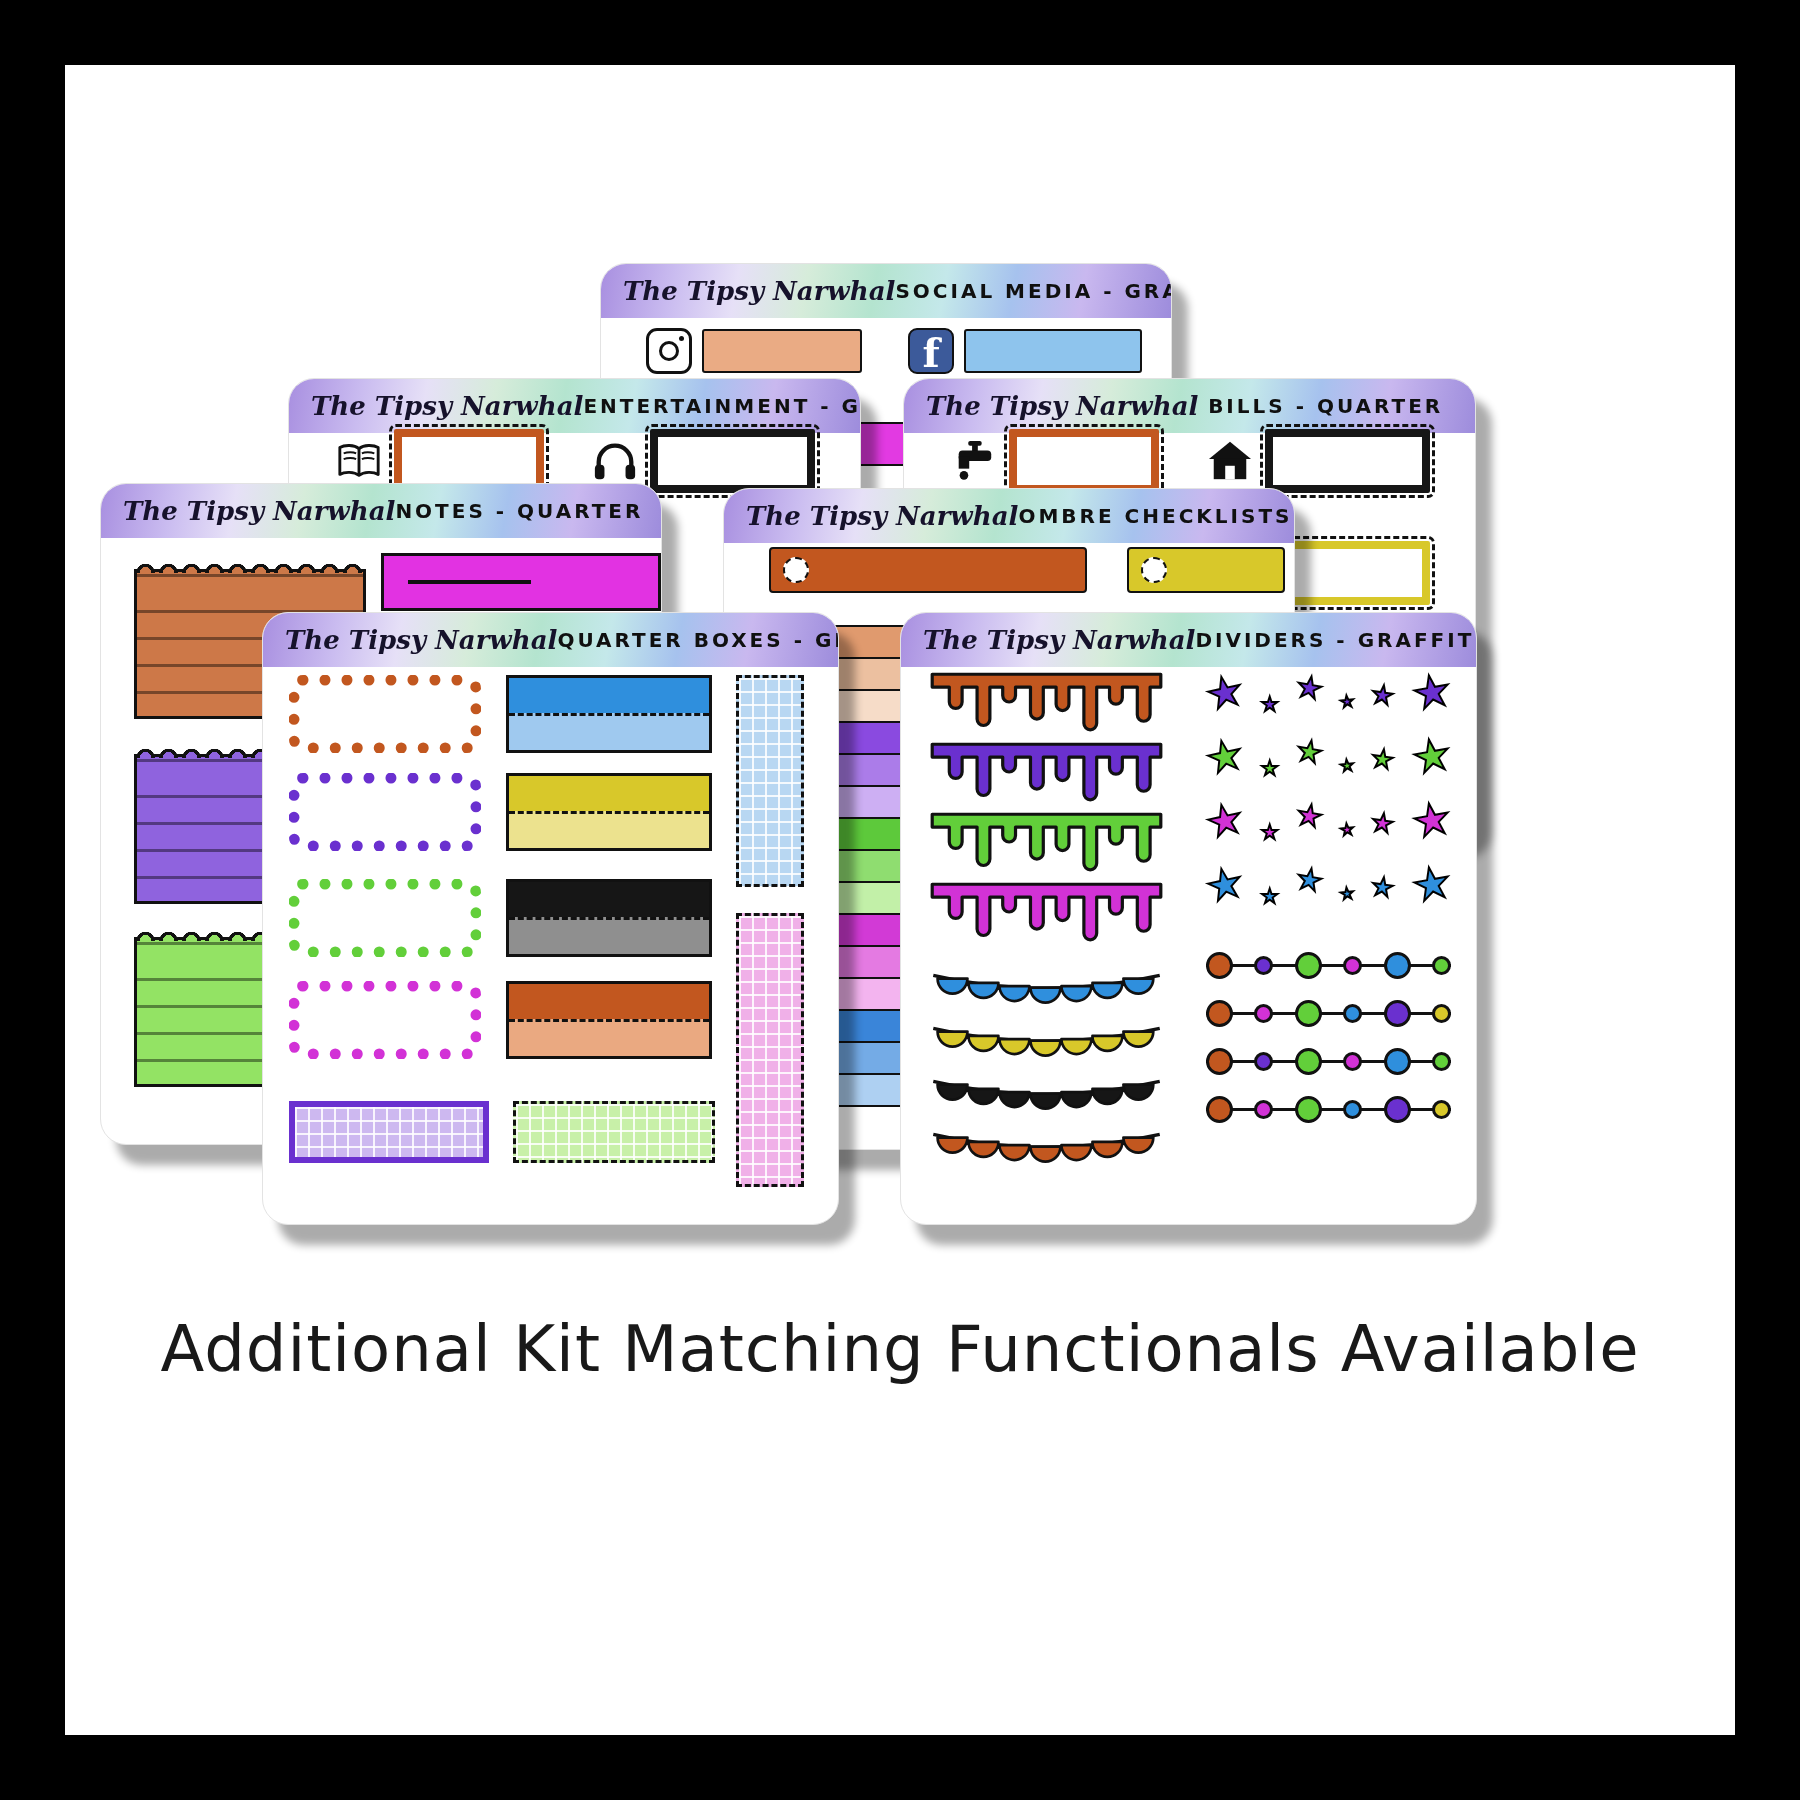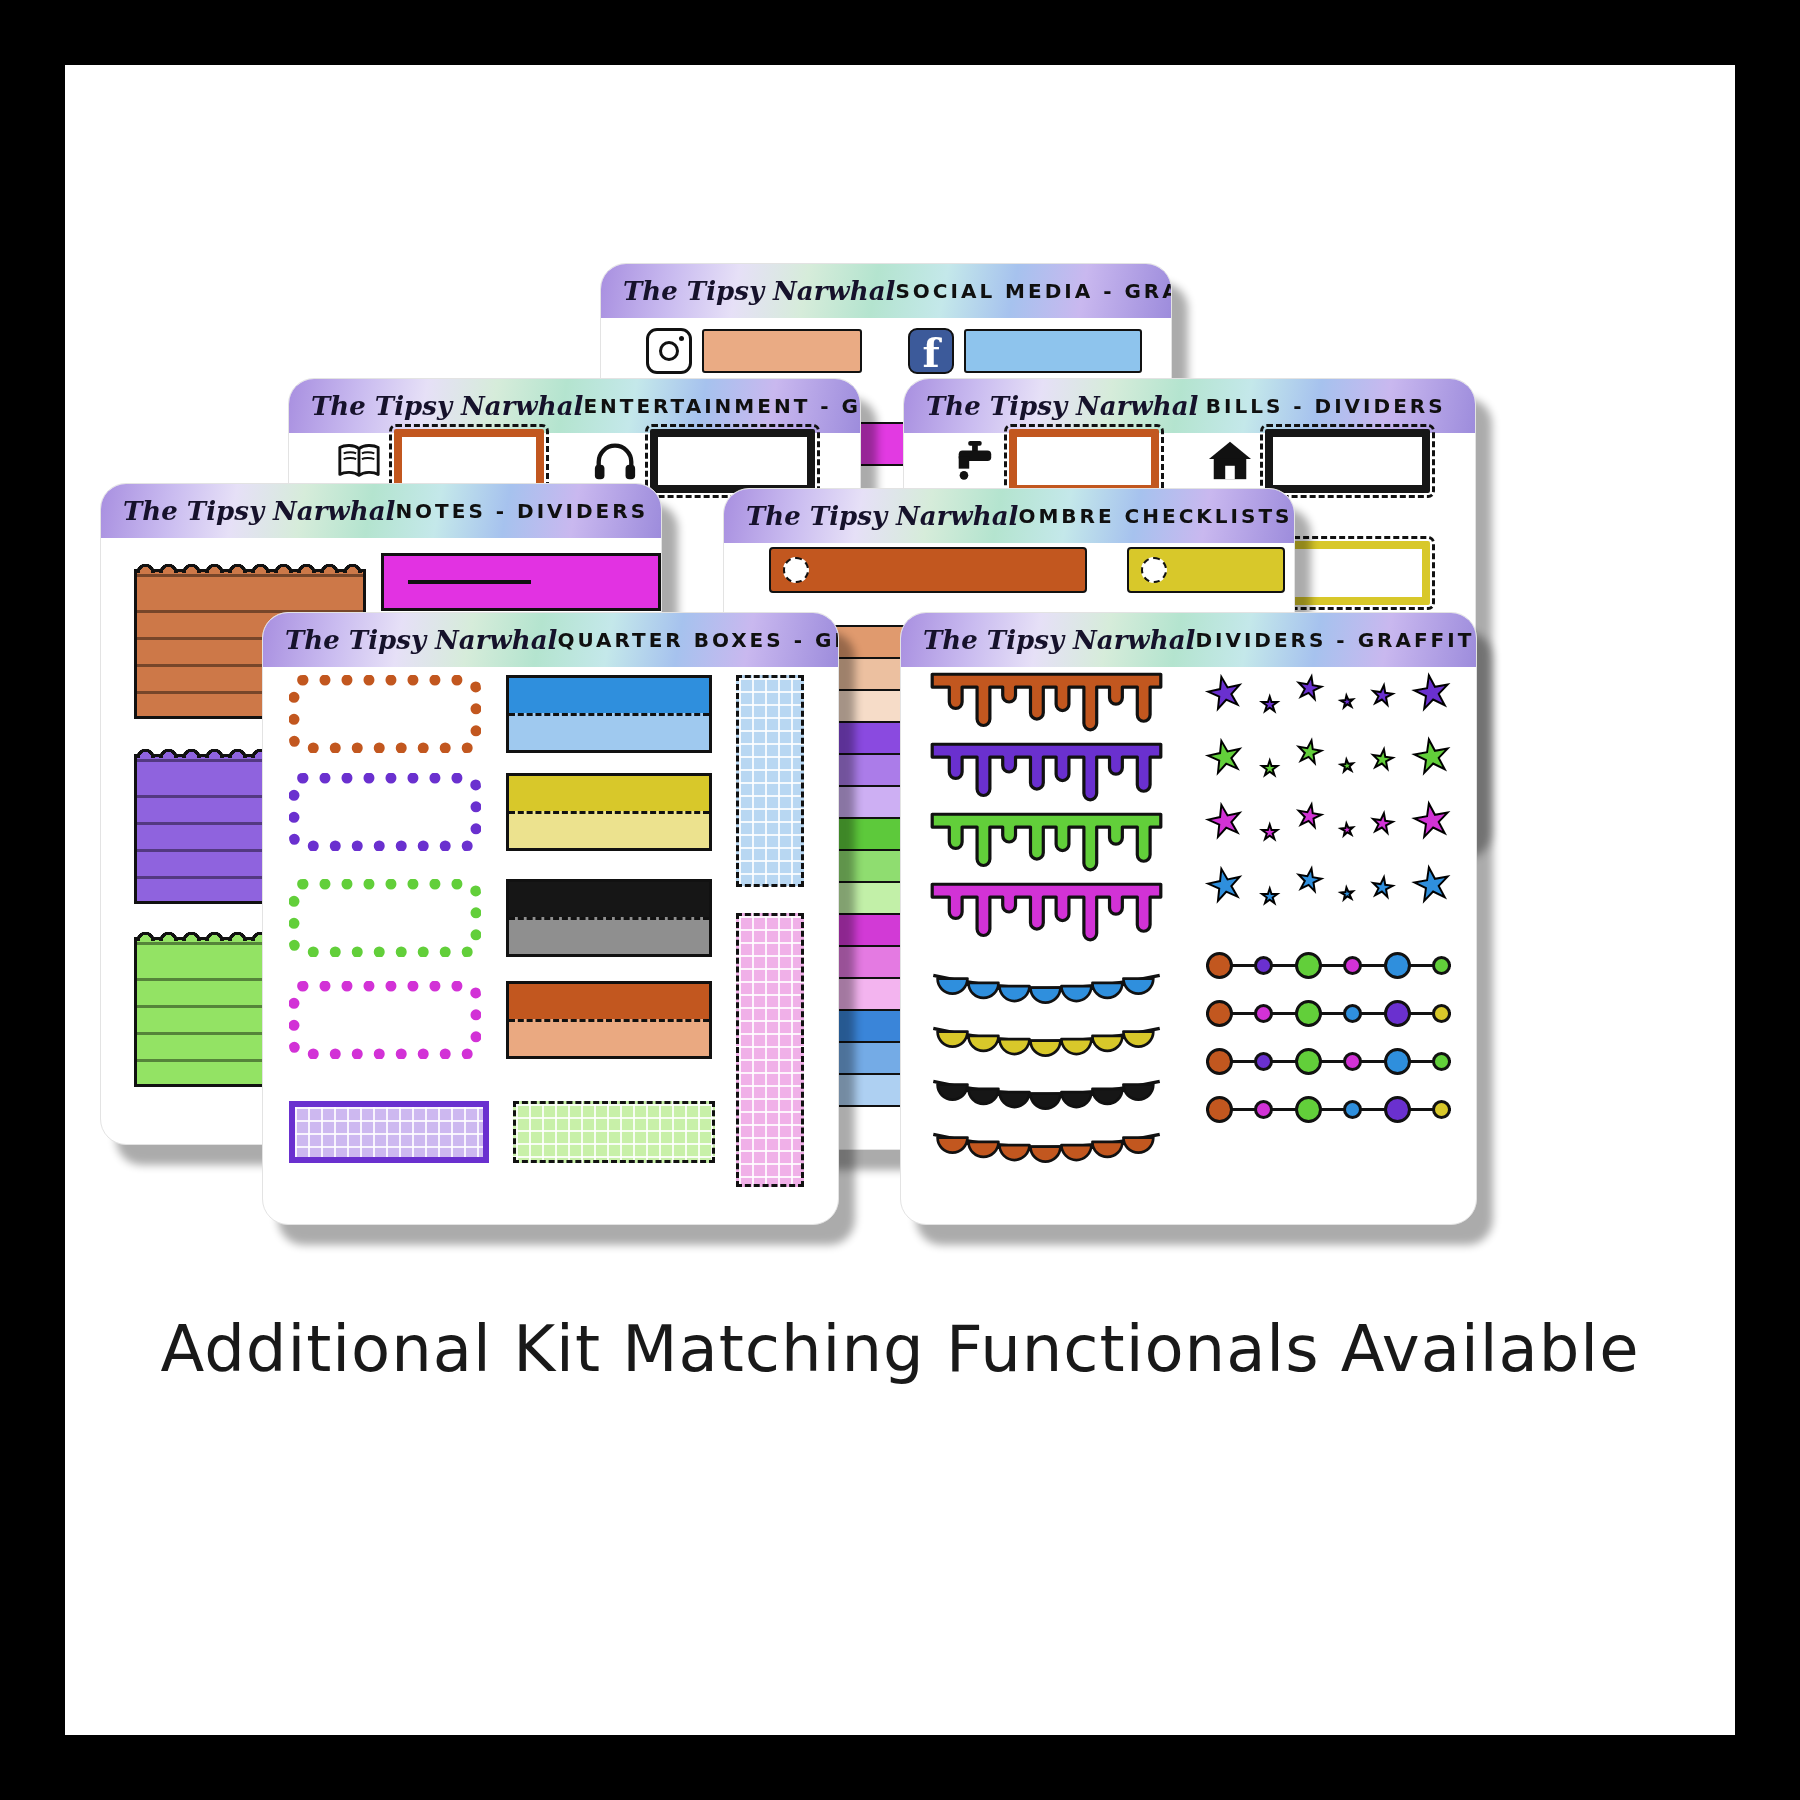--- a/index.html
+++ b/index.html
@@ -154,21 +154,21 @@
         <rect x="35" y="25" width="10" height="15" rx="4" fill="#111"></rect>
       </svg>
     </div>
     <div class="frame-box" style="width:165px;border-color:#161616"></div>
   </div>
 </section>
 
 <section class="sheet" id="sheet-bills">
   <header class="strip">
     <span class="brand">The Tipsy Narwhal</span>
-    <span class="title">BILLS - DIVIDERS</span>
+    <span class="title">BILLS - QUARTER</span>
   </header>
   <div class="func-row" style="top:50px">
     <div class="icon-plain">
       <svg width="48" height="44" viewBox="0 0 50 46">
         <rect x="19" y="2" width="14" height="5" rx="2" fill="#111"></rect>
         <rect x="23" y="5" width="6" height="8" fill="#111"></rect>
         <rect x="9" y="12" width="34" height="11" rx="4" fill="#111"></rect>
         <rect x="9" y="18" width="11" height="13" fill="#111"></rect>
         <circle cx="14.5" cy="38" r="4.5" fill="#111"></circle>
       </svg>
@@ -189,21 +189,21 @@
     <div class="frame-box" style="width:150px;border-color:#d8c82a"></div>
     <div class="sm-gap"></div>
     <div class="spacer48"></div>
     <div class="frame-box" style="width:165px;border-color:#d8c82a"></div>
   </div>
 </section>
 
 <section class="sheet" id="sheet-notes">
   <header class="strip">
     <span class="brand">The Tipsy Narwhal</span>
-    <span class="title">NOTES - DIVIDERS</span>
+    <span class="title">NOTES - QUARTER</span>
   </header>
   <div class="note note-rust" style="top:74px">
     <div class="note-bumps"></div>
     <div class="note-body"></div>
   </div>
   <div class="note note-purple" style="top:259px">
     <div class="note-bumps"></div>
     <div class="note-body"></div>
   </div>
   <div class="note note-green" style="top:442px">

